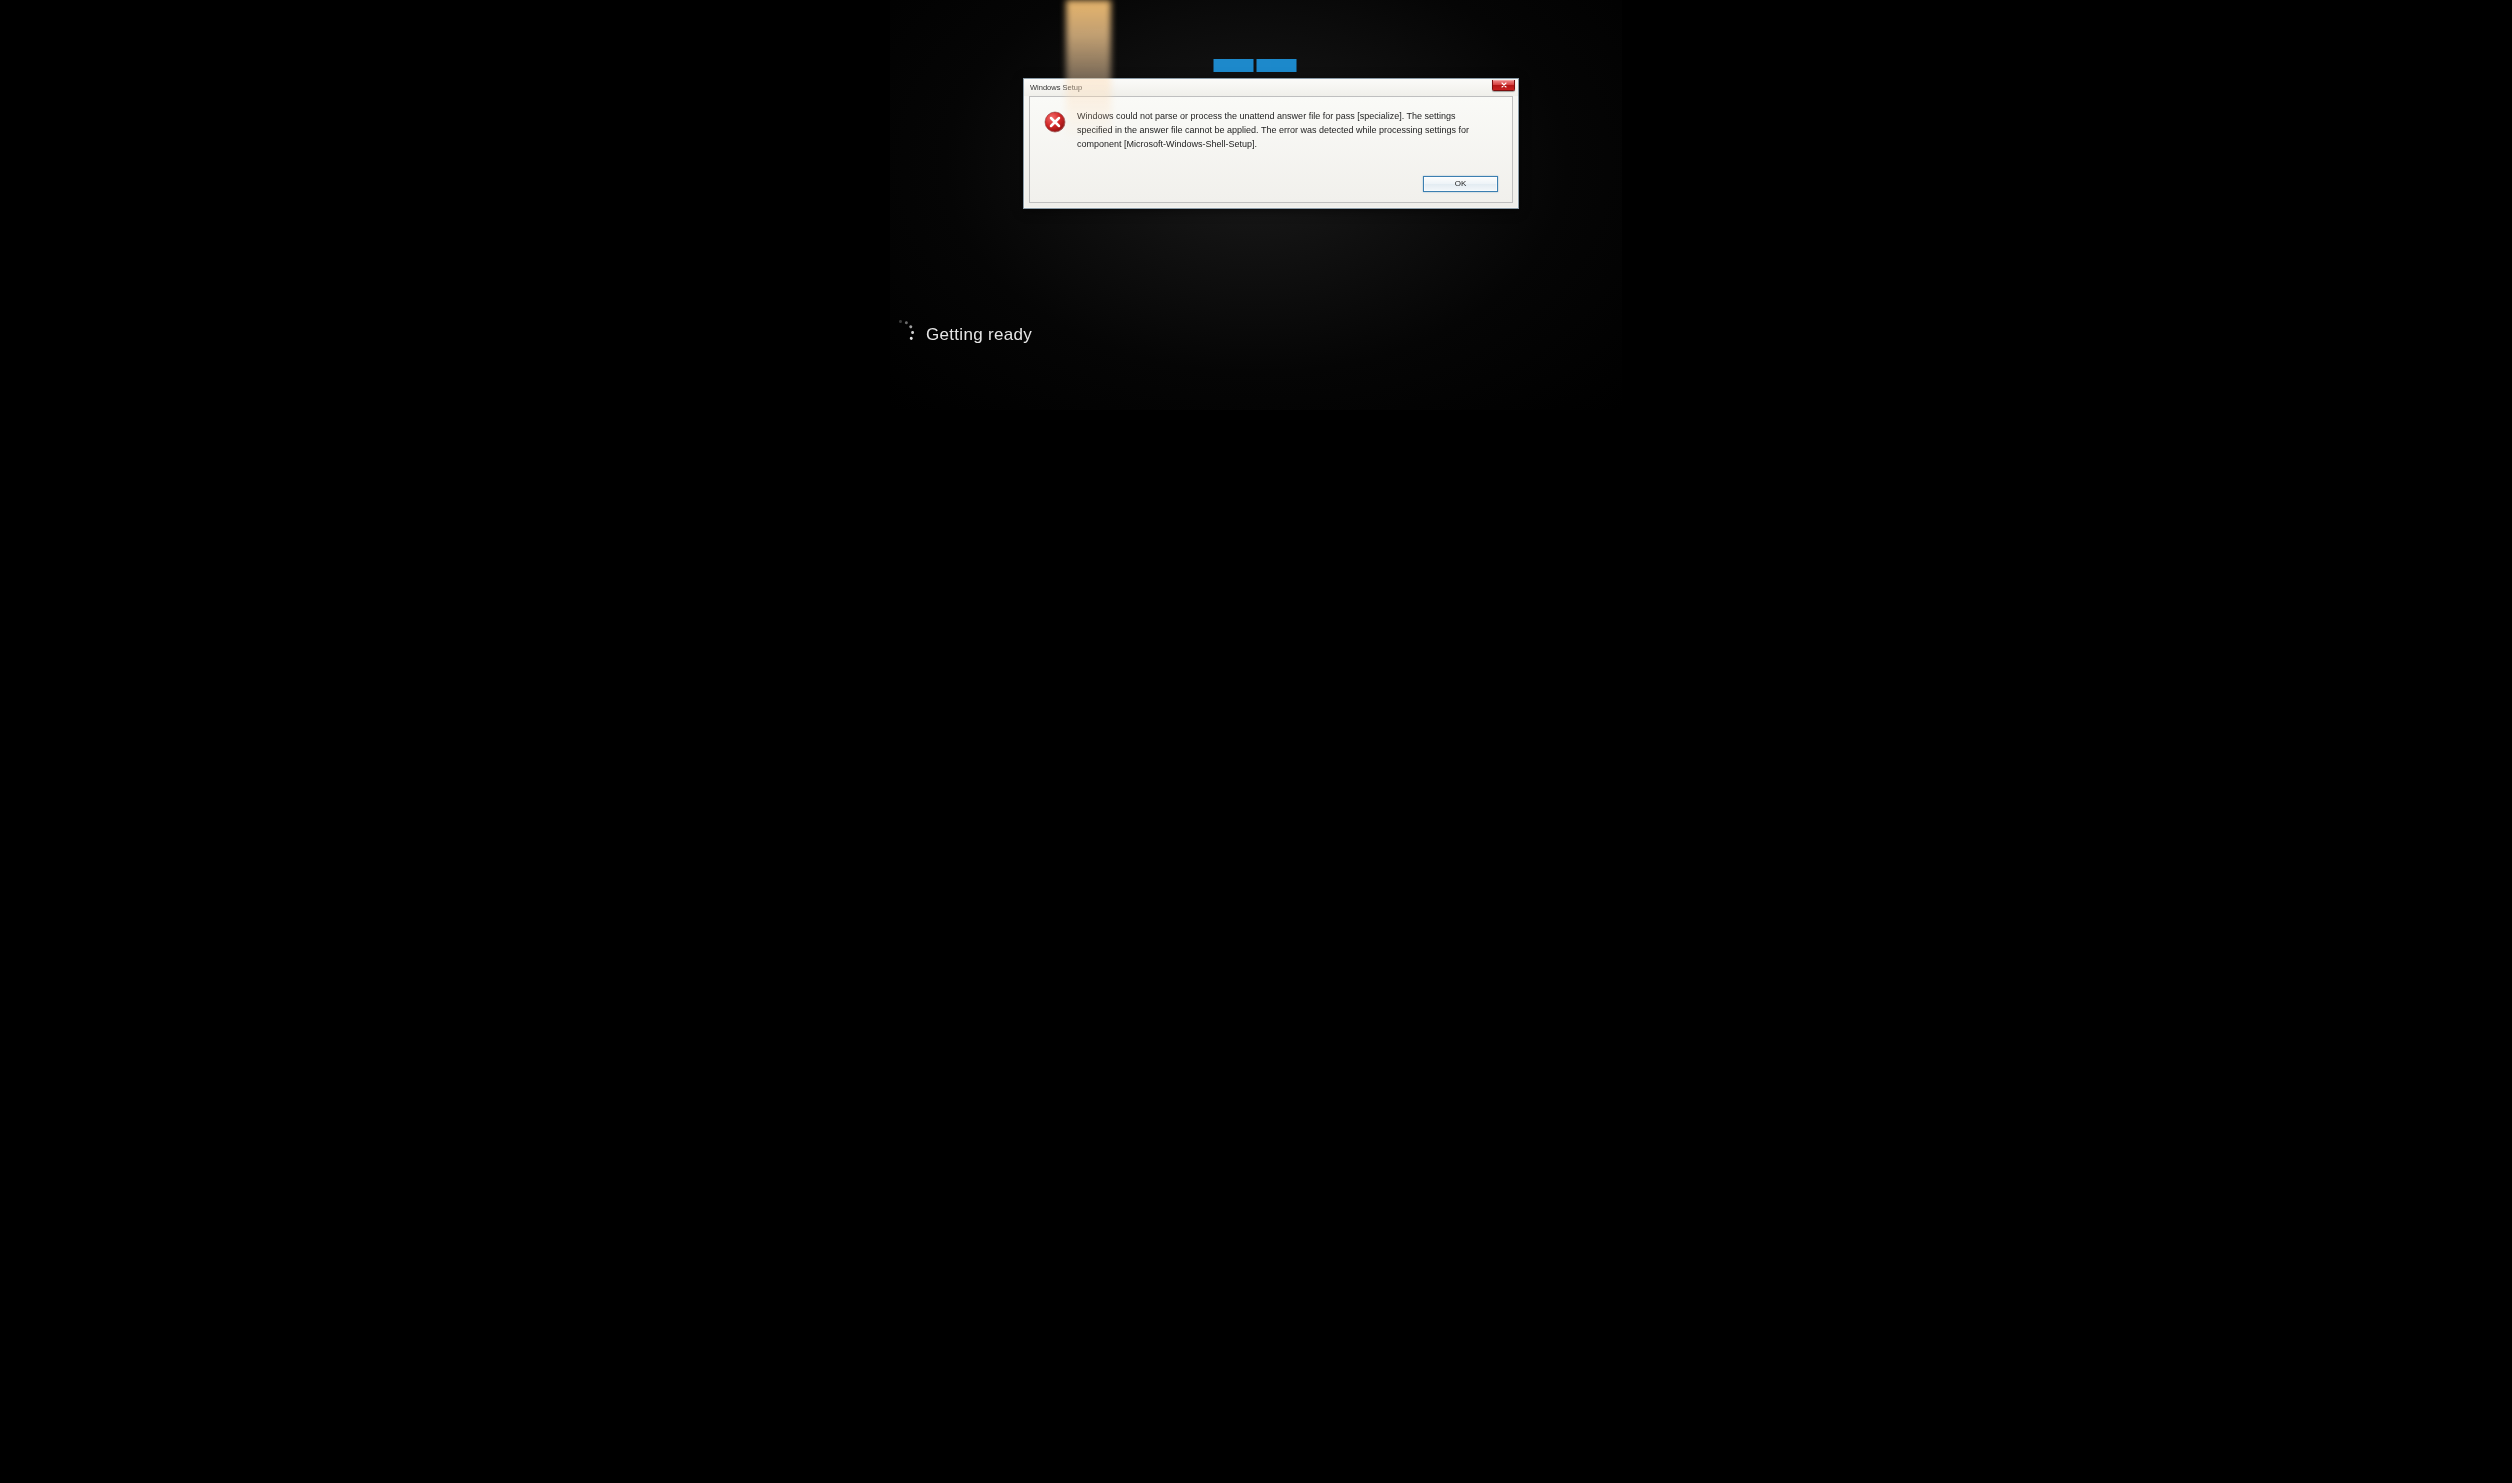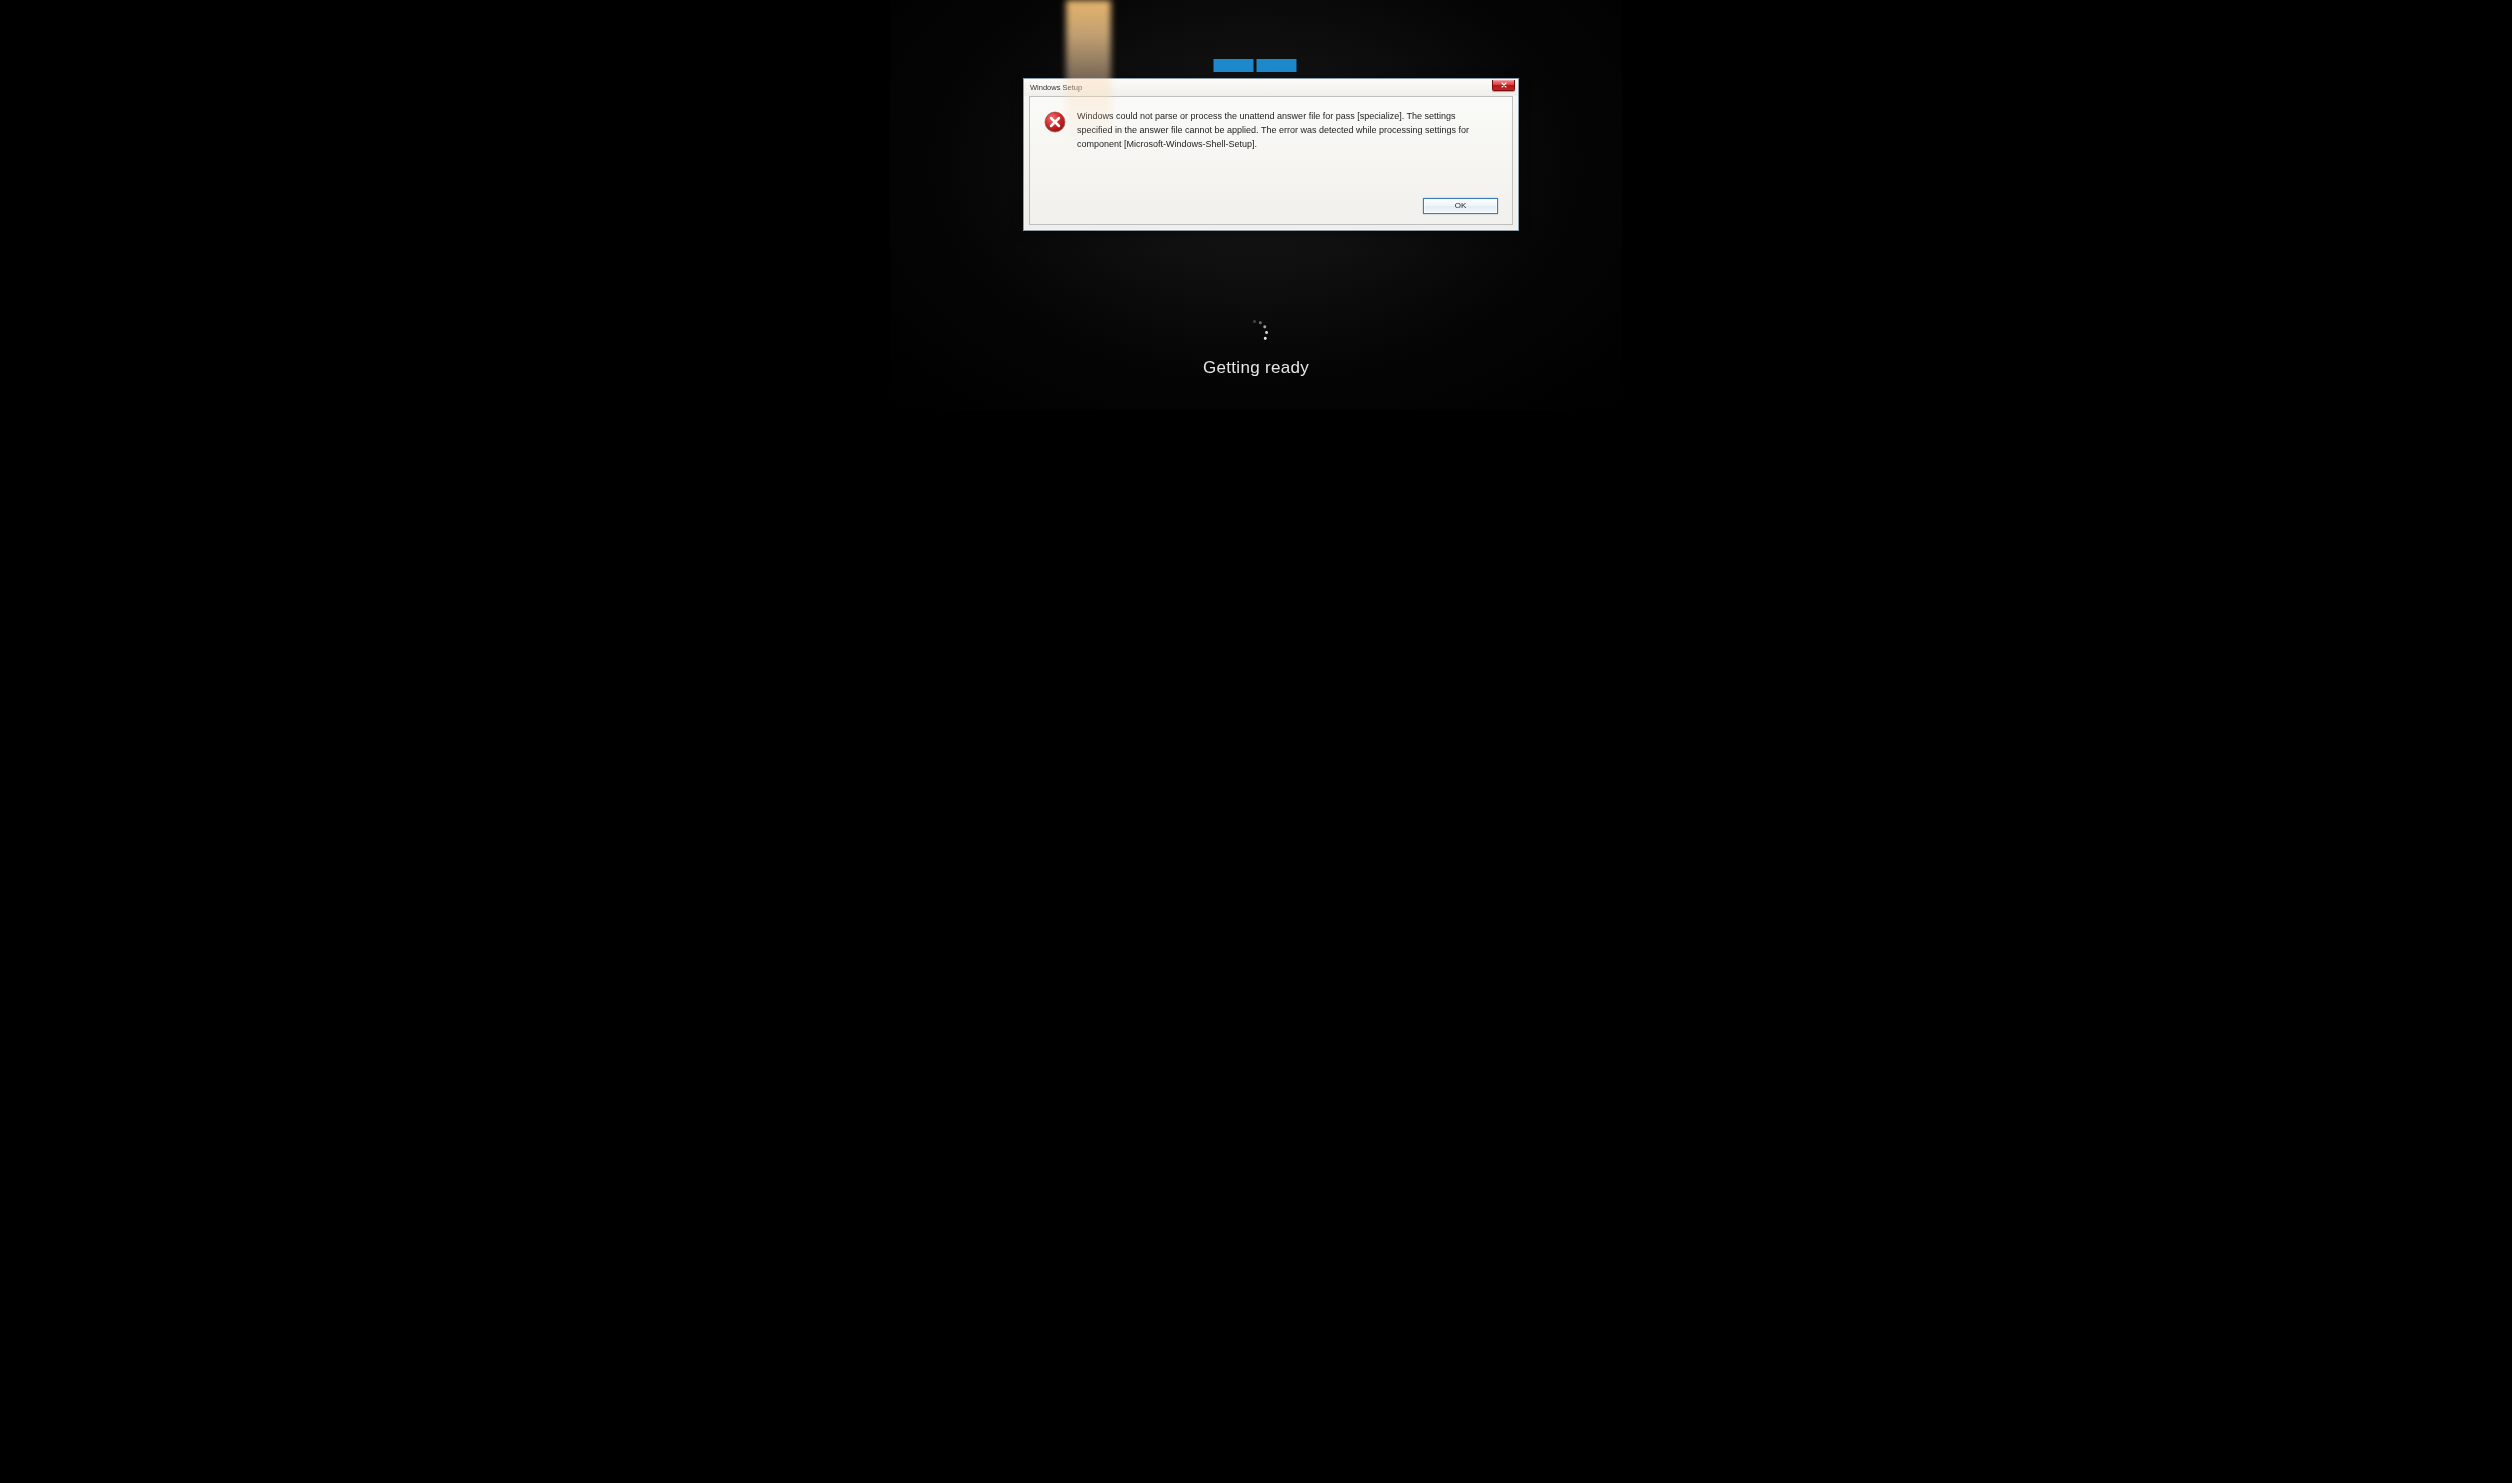--- a/index.html
+++ b/index.html
@@ -119,21 +119,21 @@
     }
     .msg-text {
       color: #222;
       font-size: 9px;
       line-height: 1.55;
       max-width: 397px;
     }
     .btn-row {
       display: flex;
       justify-content: flex-end;
-      margin-top: 46px;
+      margin-top: 24px;
     }
     .ok-btn {
       min-width: 75px;
       height: 16px;
       background: linear-gradient(180deg, #fdfdfd 0%, #eef4f8 48%, #e3ecf2 52%, #f3f7fa 100%);
       border: 0.5px solid #3c7fb1;
       box-shadow: inset 0 0 0 0.5px rgba(255,255,255,0.9), 0 0 1.5px rgba(60,127,177,0.5);
       color: #222;
       font-size: 8px;
       font-family: inherit;
@@ -143,21 +143,21 @@
       justify-content: center;
     }
 
     
     .spinner-area {
       position: absolute;
       top: 322px;
       left: 0;
       right: 0;
       display: flex;
-      flex-direction: column;
+      flex-direction: row;
       align-items: center;
       gap: 11px;
       color: #e6e6e6;
     }
     .spinner {
       position: relative;
       width: 25px;
       height: 25px;
     }
     .spinner .dot {

